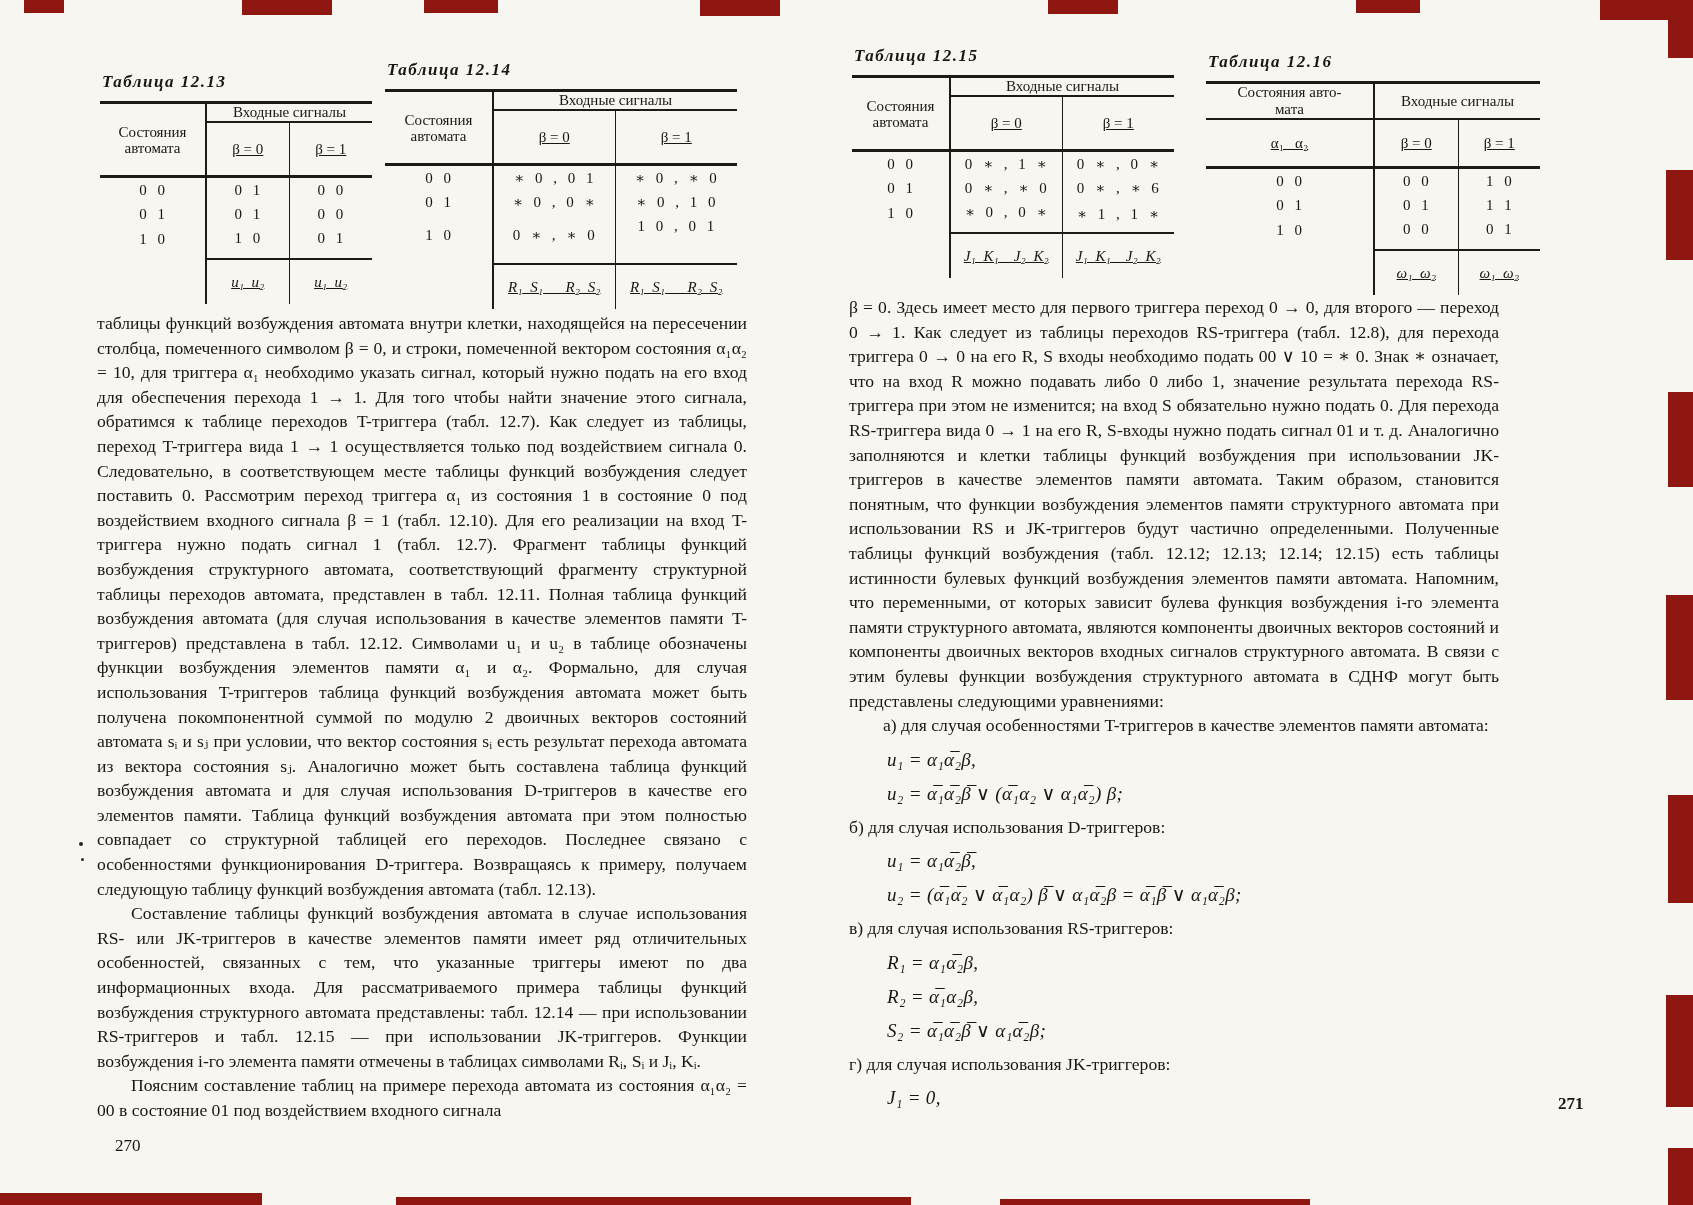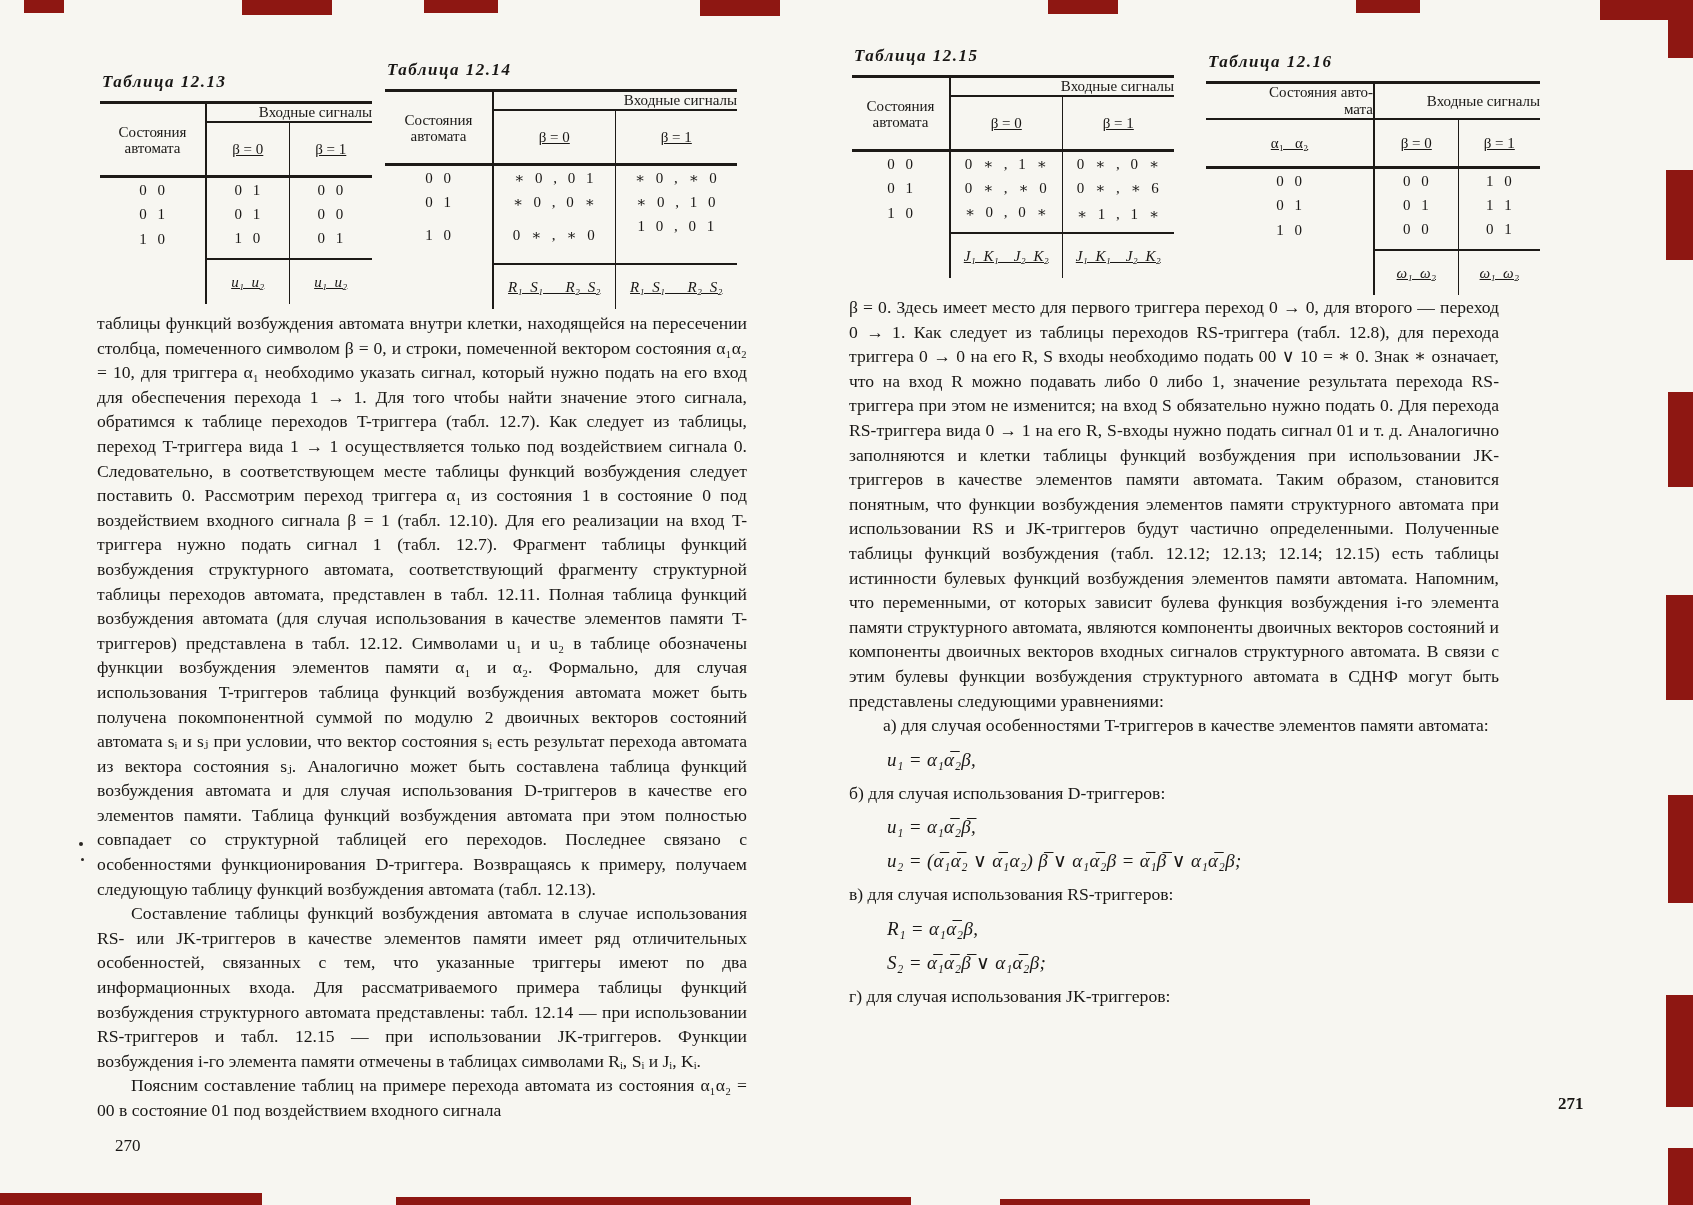--- a/index.html
+++ b/index.html
@@ -20,21 +20,21 @@
 
   
   .tblock { position:absolute; }
   .ttitle {
     font-style:italic; font-weight:bold; font-size:17px;
     letter-spacing:1.5px; margin:0 0 9px 2px;
   }
   table.btable { border-collapse:collapse; width:100%; text-align:center; table-layout:fixed; }
   table.btable td { padding:0; font-size:15px; }
   .rule-top     { border-top:3px solid #1d1a17; }
-  .sig-h  { font-size:12.8px; padding:4px 2px 3px; border-bottom:2px solid #1d1a17;text-align:right; }
+  .sig-h  { font-size:12.8px; padding:4px 2px 3px; border-bottom:2px solid #1d1a17; }
   .beta-h { font-size:13.5px; height:52px; vertical-align:middle;text-decoration:underline; }
   .state-h{ font-size:12.8px; vertical-align:middle; line-height:16px; }
   .pre    { white-space:pre-line; }
   .hdr-bot { border-bottom:3px solid #1d1a17; }
   .v-strong { border-right:2px solid #1d1a17; }
   .v-thin   { border-right:1.2px solid #1d1a17; }
   .num { letter-spacing:1px; word-spacing:5px; font-size:15.5px; line-height:24px; }
   .row-first td { padding-top:14px; }
   .foot { font-style:italic; font-size:14.5px; height:44px; vertical-align:middle; word-spacing:4px; }
   .foot-line { border-top:2px solid #1d1a17;text-decoration:underline; }
@@ -247,23 +247,26 @@
     <p>таблицы функций возбуждения автомата внутри клетки, находящейся на пересечении столбца, помеченного символом β = 0, и строки, помеченной вектором состояния α₁α₂ = 10, для триггера α₁ необходимо указать сигнал, который нужно подать на его вход для обеспечения перехода 1 → 1. Для того чтобы найти значение этого сигнала, обратимся к таблице переходов T-триггера (табл. 12.7). Как следует из таблицы, переход T-триггера вида 1 → 1 осуществляется только под воздействием сигнала 0. Следовательно, в соответствующем месте таблицы функций возбуждения следует поставить 0. Рассмотрим переход триггера α₁ из состояния 1 в состояние 0 под воздействием входного сигнала β = 1 (табл. 12.10). Для его реализации на вход T-триггера нужно подать сигнал 1 (табл. 12.7). Фрагмент таблицы функций возбуждения структурного автомата, соответствующий фрагменту структурной таблицы переходов автомата, представлен в табл. 12.11. Полная таблица функций возбуждения автомата (для случая использования в качестве элементов памяти T-триггеров) представлена в табл. 12.12. Символами u₁ и u₂ в таблице обозначены функции возбуждения элементов памяти α₁ и α₂. Формально, для случая использования T-триггеров таблица функций возбуждения автомата может быть получена покомпонентной суммой по модулю 2 двоичных векторов состояний автомата sᵢ и sⱼ при условии, что вектор состояния sᵢ есть результат перехода автомата из вектора состояния sⱼ. Аналогично может быть составлена таблица функций возбуждения автомата и для случая использования D-триггеров в качестве его элементов памяти. Таблица функций возбуждения автомата при этом полностью совпадает со структурной таблицей его переходов. Последнее связано с особенностями функционирования D-триггера. Возвращаясь к примеру, получаем следующую таблицу функций возбуждения автомата (табл. 12.13).</p>
     <p class="indent">Составление таблицы функций возбуждения автомата в случае использования RS- или JK-триггеров в качестве элементов памяти имеет ряд отличительных особенностей, связанных с тем, что указанные триггеры имеют по два информационных входа. Для рассматриваемого примера таблицы функций возбуждения структурного автомата представлены: табл. 12.14 — при использовании RS-триггеров и табл. 12.15 — при использовании JK-триггеров. Функции возбуждения i-го элемента памяти отмечены в таблицах символами Rᵢ, Sᵢ и Jᵢ, Kᵢ.</p>
     <p class="indent">Поясним составление таблиц на примере перехода автомата из состояния α₁α₂ = 00 в состояние 01 под воздействием входного сигнала</p>
   </div>
   <div class="pagenum" style="left:115px;top:1136px">270</div>
 
   <div class="textcol" style="left:849px;top:295px">
     <p>β = 0. Здесь имеет место для первого триггера переход 0 → 0, для второго — переход 0 → 1. Как следует из таблицы переходов RS-триггера (табл. 12.8), для перехода триггера 0 → 0 на его R, S входы необходимо подать 00 ∨ 10 = ∗ 0. Знак ∗ означает, что на вход R можно подавать либо 0 либо 1, значение результата перехода RS-триггера при этом не изменится; на вход S обязательно нужно подать 0. Для перехода RS-триггера вида 0 → 1 на его R, S-входы нужно подать сигнал 01 и т. д. Аналогично заполняются и клетки таблицы функций возбуждения при использовании JK-триггеров в качестве элементов памяти автомата. Таким образом, становится понятным, что функции возбуждения элементов памяти структурного автомата при использовании RS и JK-триггеров будут частично определенными. Полученные таблицы функций возбуждения (табл. 12.12; 12.13; 12.14; 12.15) есть таблицы истинности булевых функций возбуждения элементов памяти автомата. Напомним, что переменными, от которых зависит булева функция возбуждения i-го элемента памяти структурного автомата, являются компоненты двоичных векторов состояний и компоненты двоичных векторов входных сигналов структурного автомата. В связи с этим булевы функции возбуждения структурного автомата в СДНФ могут быть представлены следующими уравнениями:</p>
     <p class="indent eqlabel">а) для случая особенностями T-триггеров в качестве элементов памяти автомата:</p>
     <div class="eq">u₁ = α₁α̅₂β,</div>
+    <div class="eq">u₂ = α̅₁α̅₂β̅ ∨ (α̅₁α₂ ∨ α₁α̅₂) β;</div>
     <p class="eqlabel">б) для случая использования D-триггеров:</p>
     <div class="eq">u₁ = α₁α̅₂β̅,</div>
     <div class="eq">u₂ = (α̅₁α̅₂ ∨ α̅₁α₂) β̅ ∨ α₁α̅₂β = α̅₁β̅ ∨ α₁α̅₂β;</div>
     <p class="eqlabel">в) для случая использования RS-триггеров:</p>
     <div class="eq">R₁ = α₁α̅₂β,</div>
+    <div class="eq">R₂ = α̅₁α₂β,</div>
     <div class="eq">S₂ = α̅₁α̅₂β̅ ∨ α₁α̅₂β;</div>
     <p class="eqlabel">г) для случая использования JK-триггеров:</p>
+    <div class="eq">J₁ = 0,</div>
   </div>
   <div class="pagenum bold" style="left:1558px;top:1082px">271</div>
 
 </div>
 
 </body></html>

